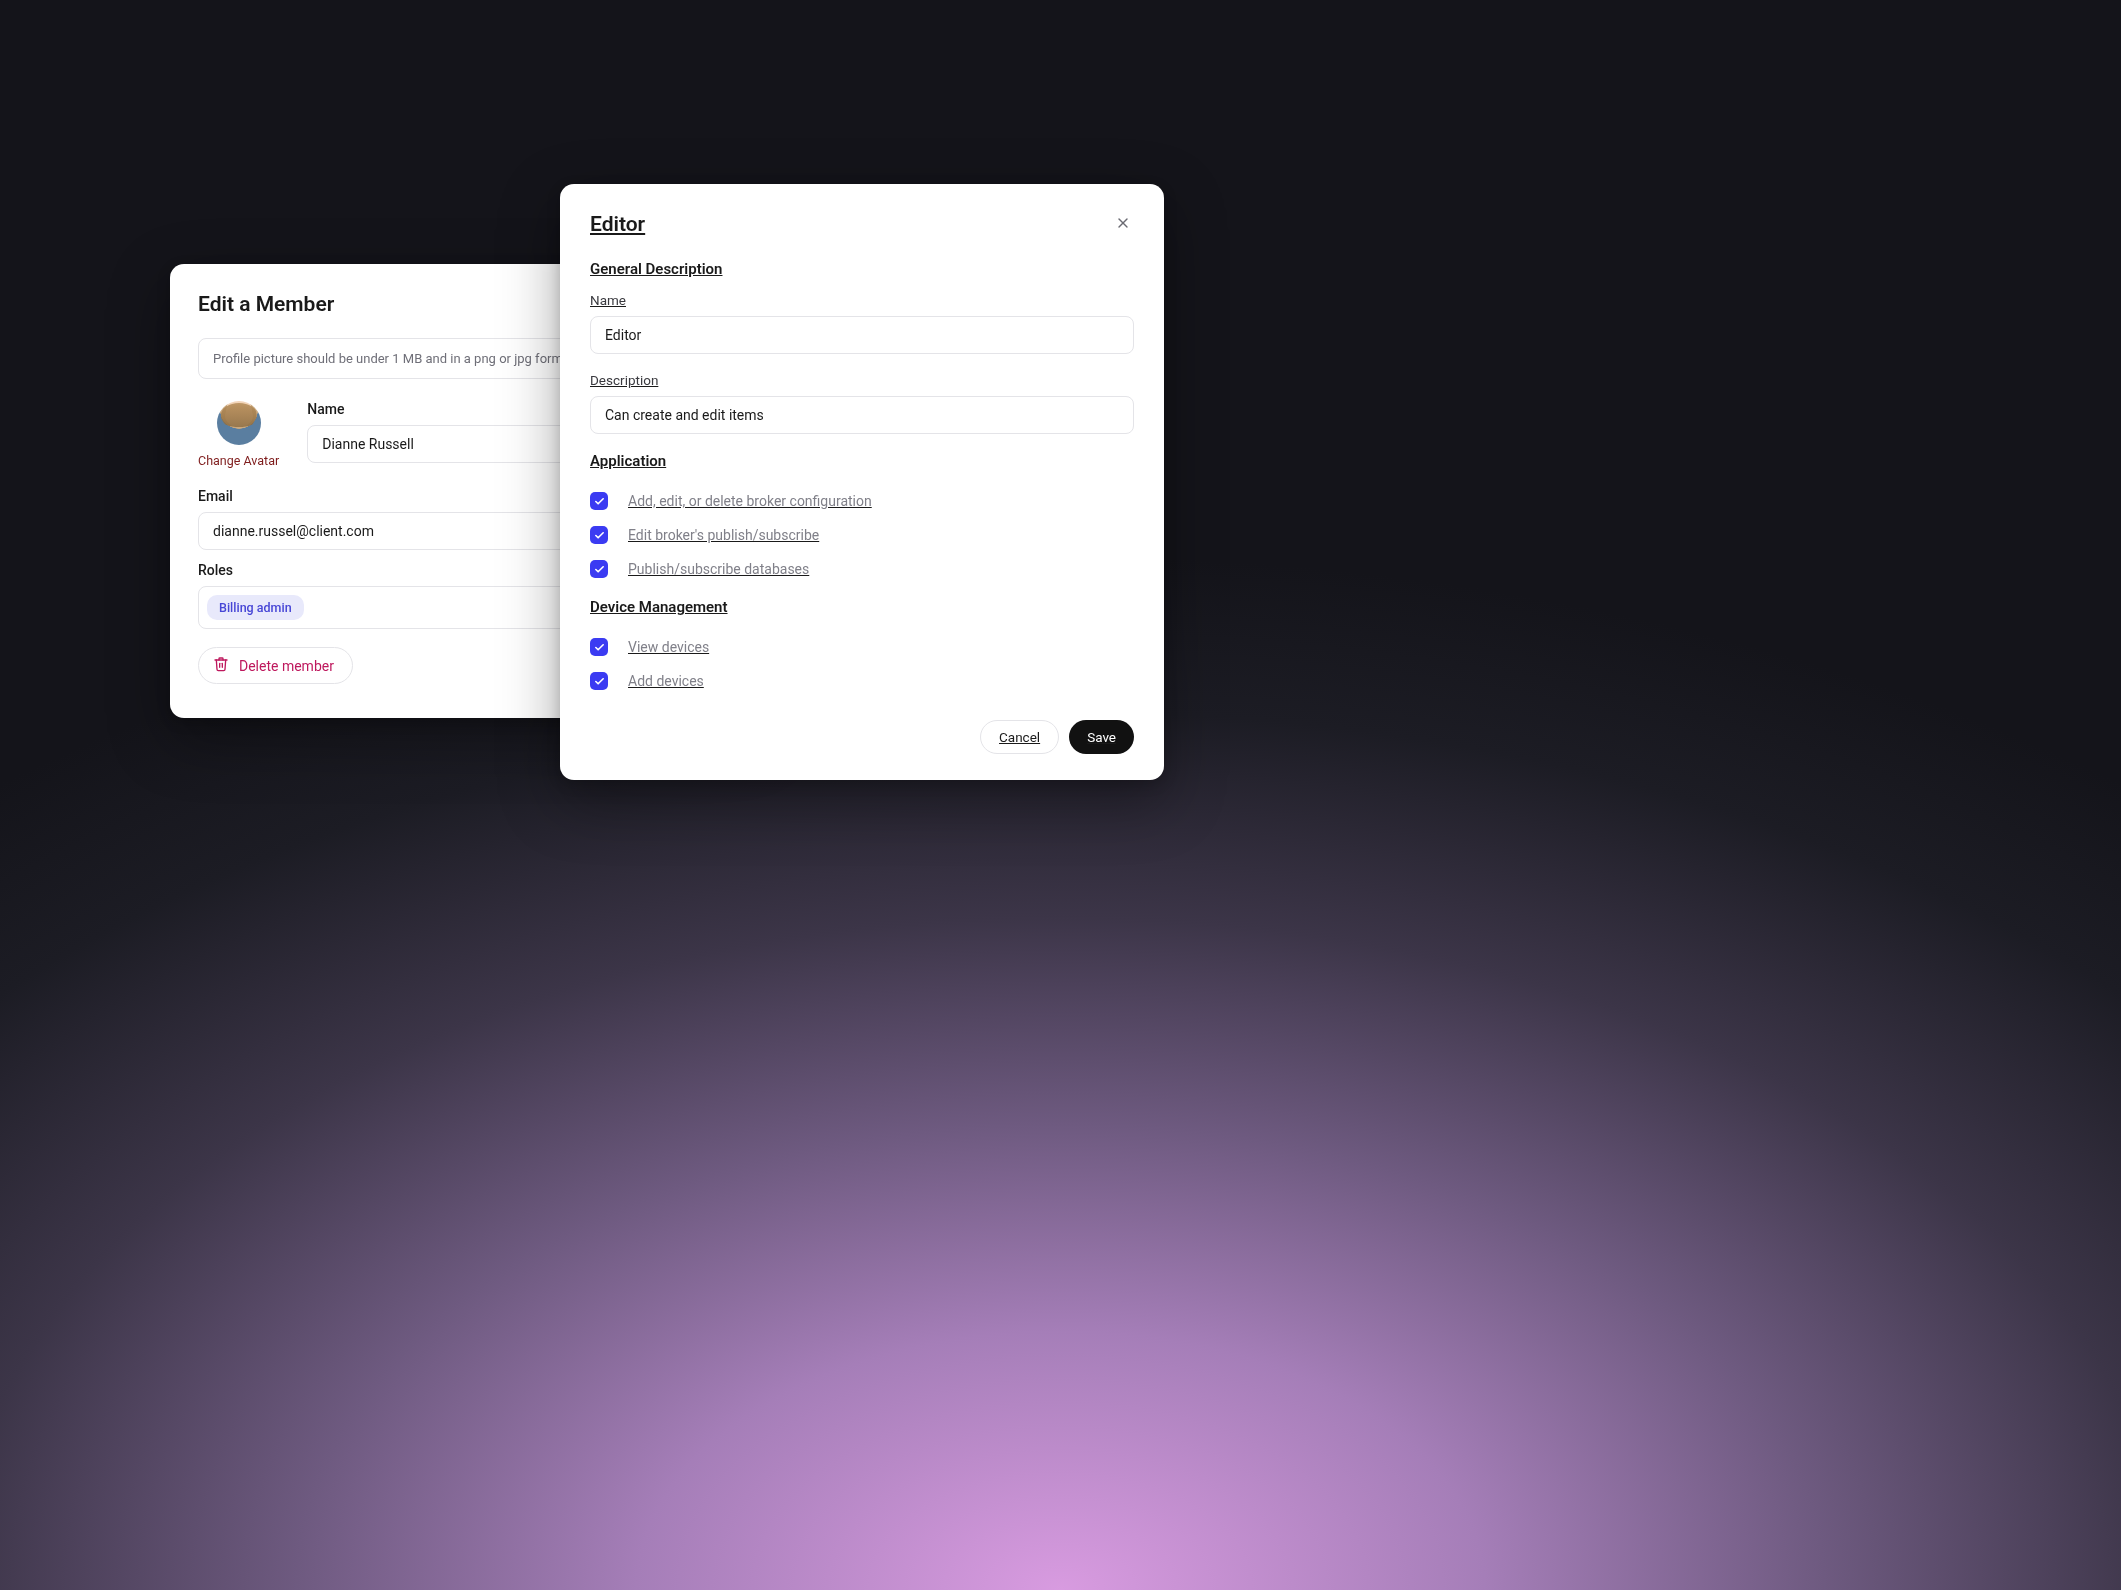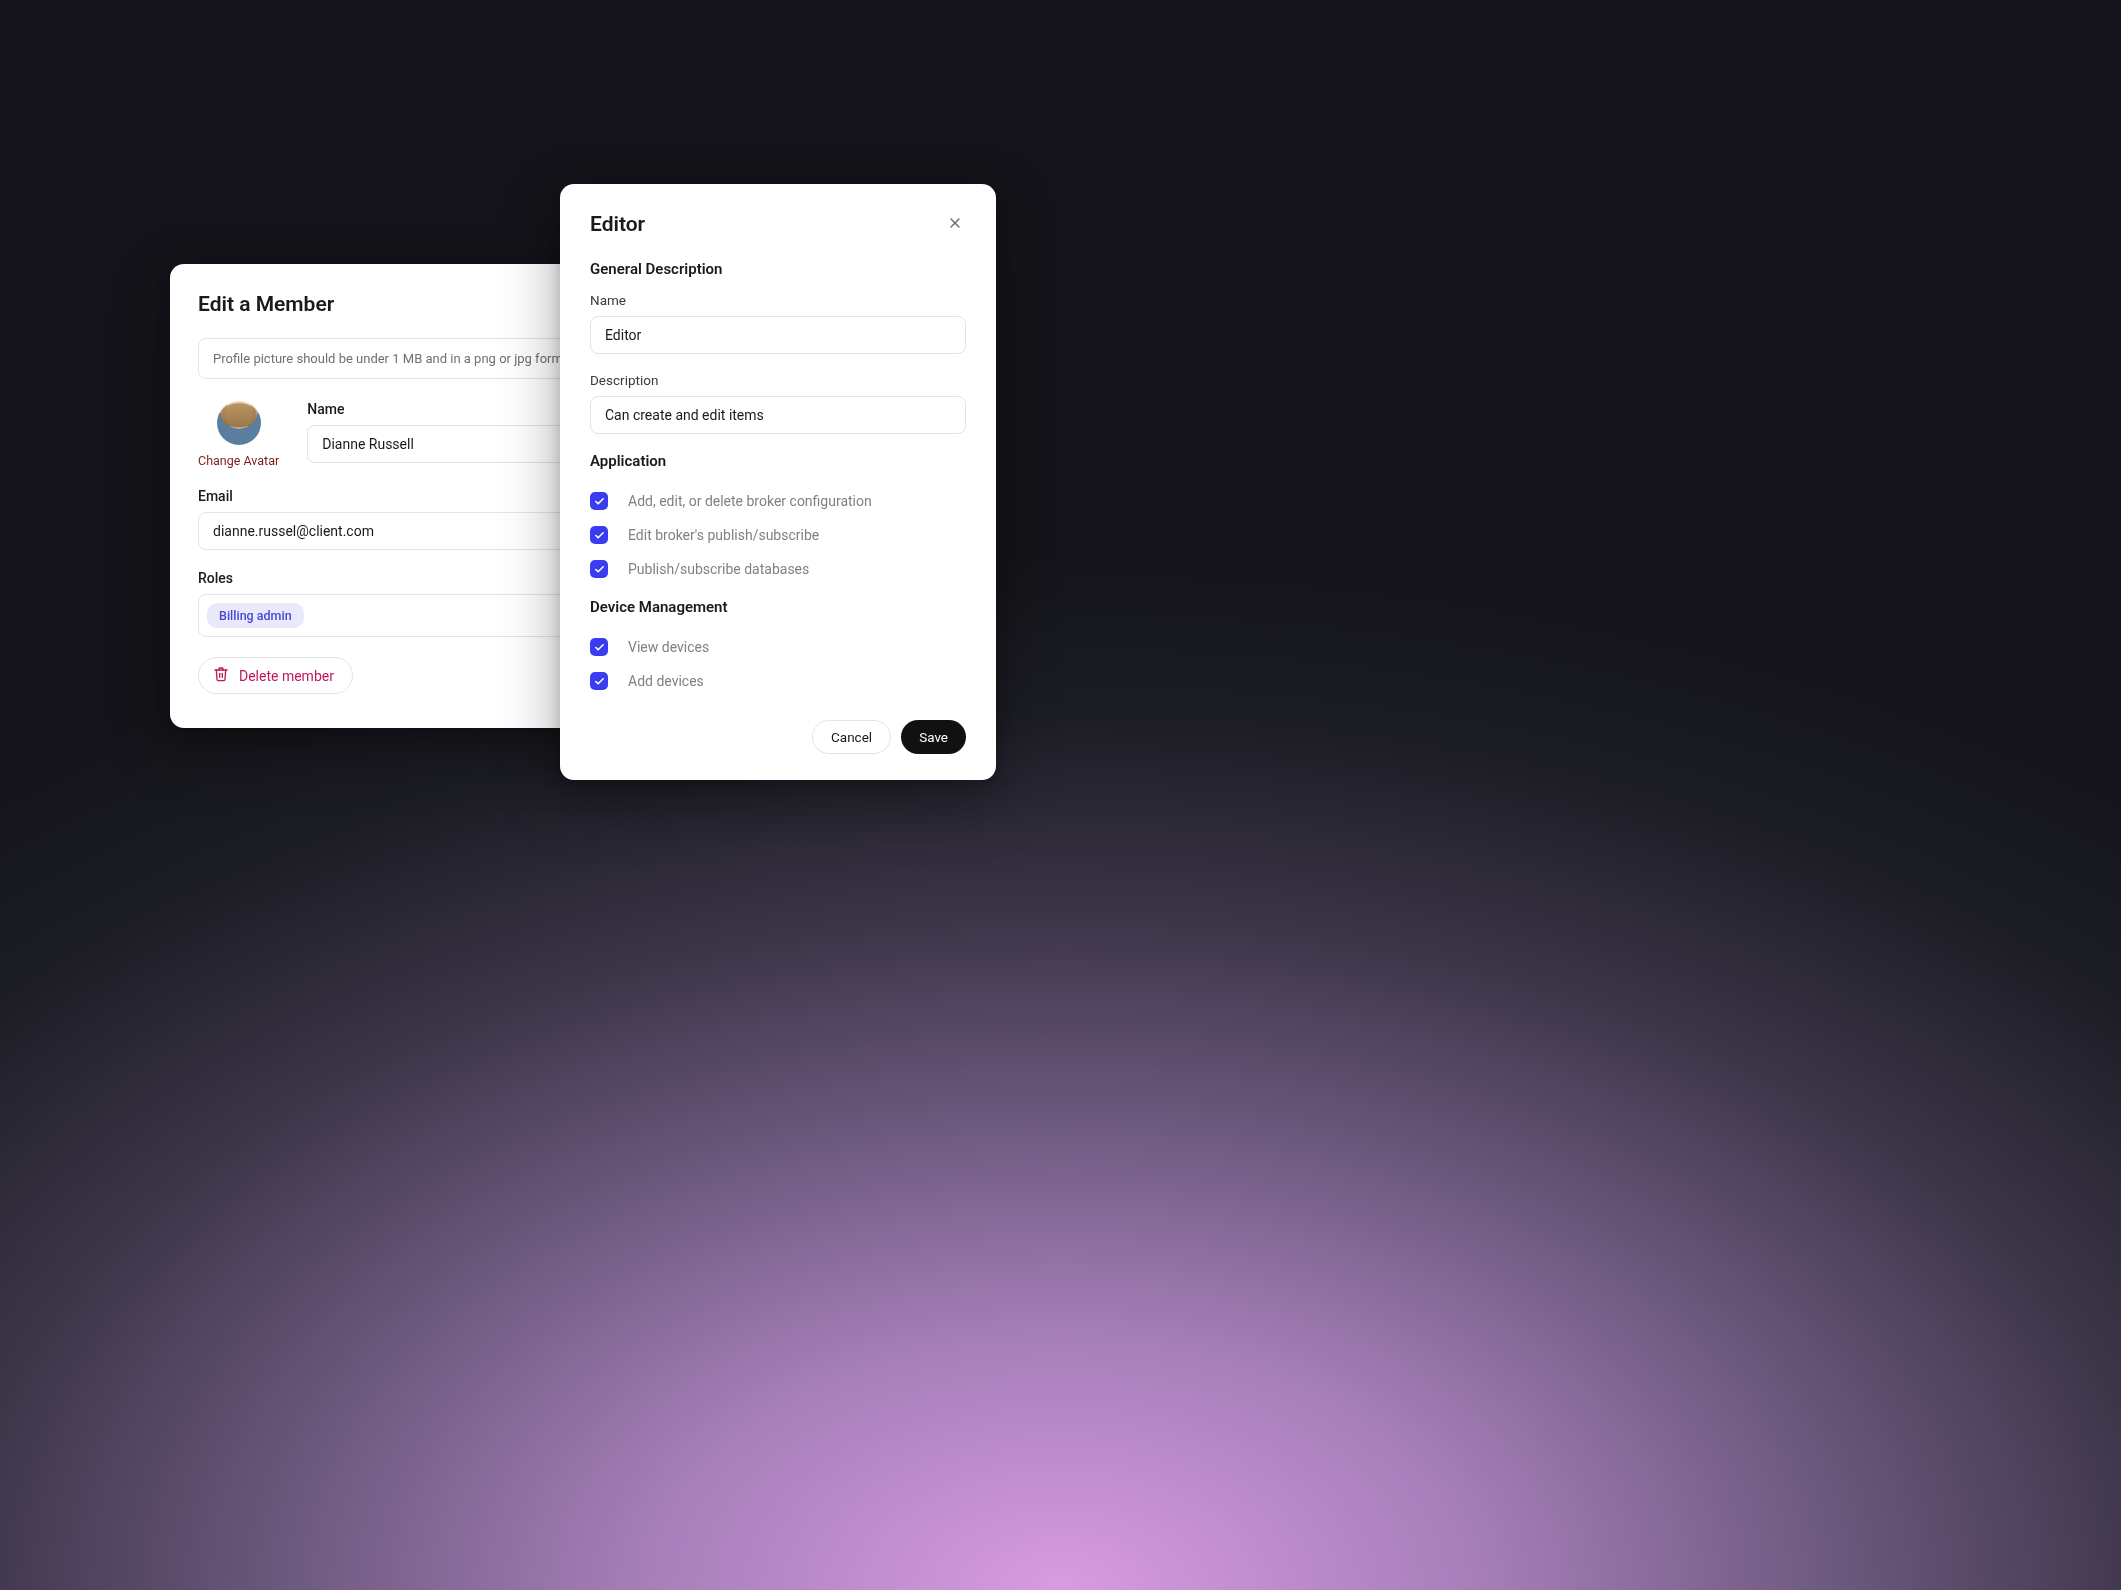--- a/index.html
+++ b/index.html
@@ -92,21 +92,21 @@
   .text-input {
     width: 100%;
     border: 1px solid #e4e4e8;
     border-radius: 8px;
     padding: 10px 14px;
     font-size: 14px;
     font-family: inherit;
     color: #1a1a1a;
     background: #fff;
   }
-  .field-block { margin-bottom: 20px; }
+  .field-block { margin-bottom: 12px; }
   .roles-row {
     border: 1px solid #e4e4e8;
     border-radius: 8px;
     padding: 8px;
     display: flex;
     gap: 6px;
     margin-bottom: 18px;
   }
   .role-chip {
     background: #e8e9fb;
@@ -128,22 +128,23 @@
     font-family: inherit;
     color: #be185d;
     cursor: pointer;
   }
   .trash-icon { width: 16px; height: 16px; }
 
   
   .editor-panel {
     top: 184px;
     left: 560px;
-    width: 436px;
+    width: 604px;
     padding: 28px 30px 26px;
+    text-decoration: underline;
   }
   .editor-header {
     display: flex;
     justify-content: space-between;
     align-items: center;
     margin-bottom: 24px;
   }
   .editor-title {
     font-size: 21px;
     font-weight: 600;

